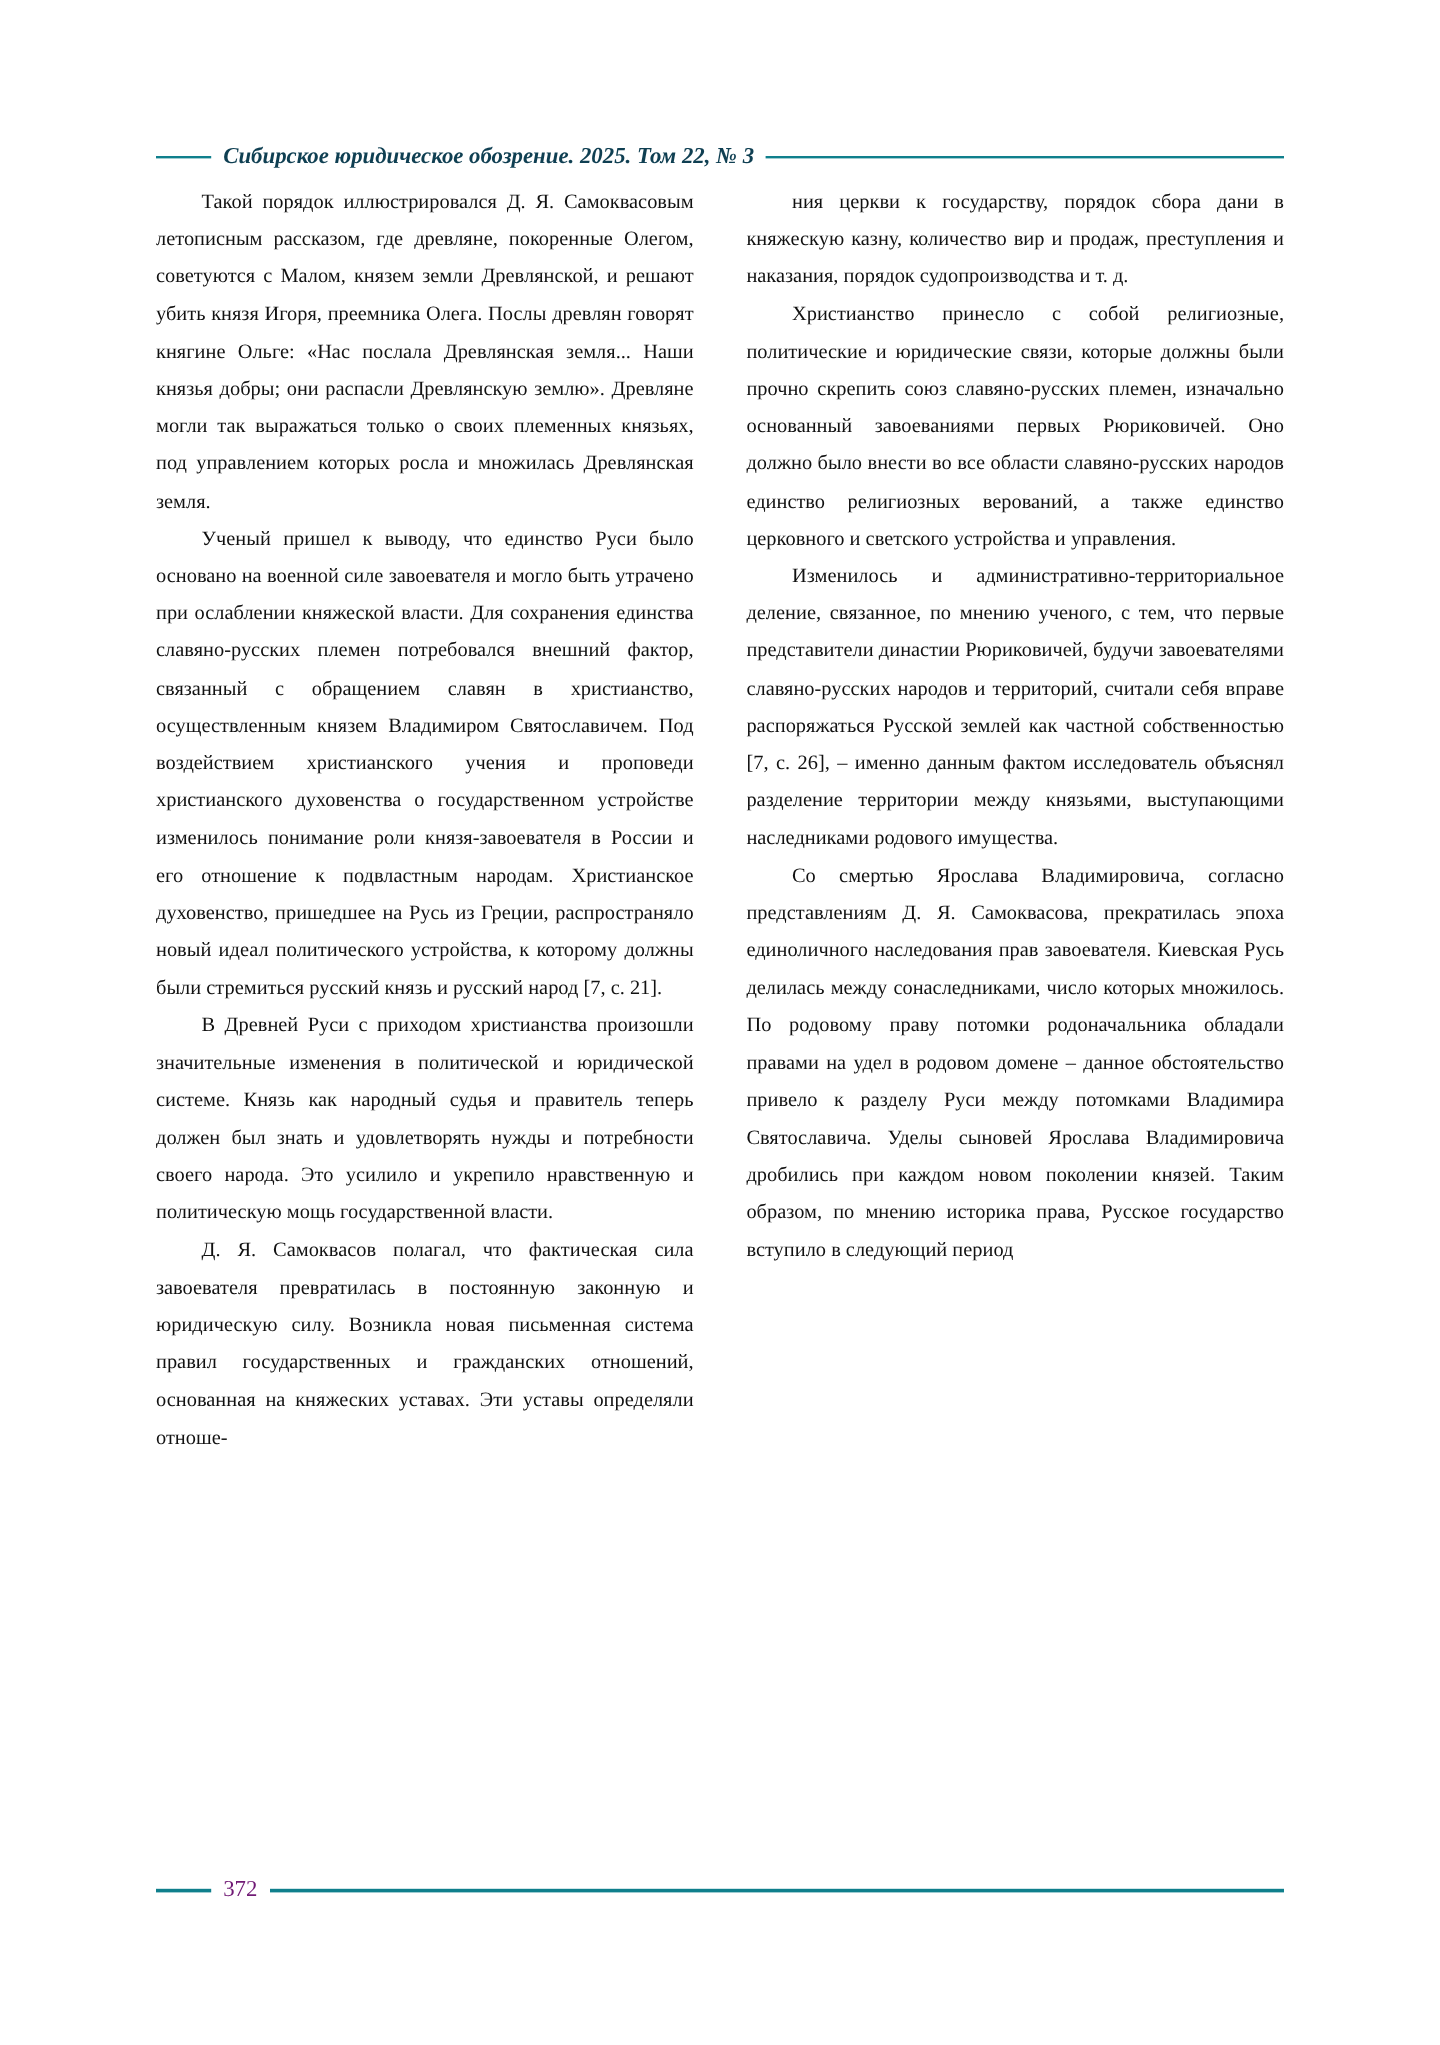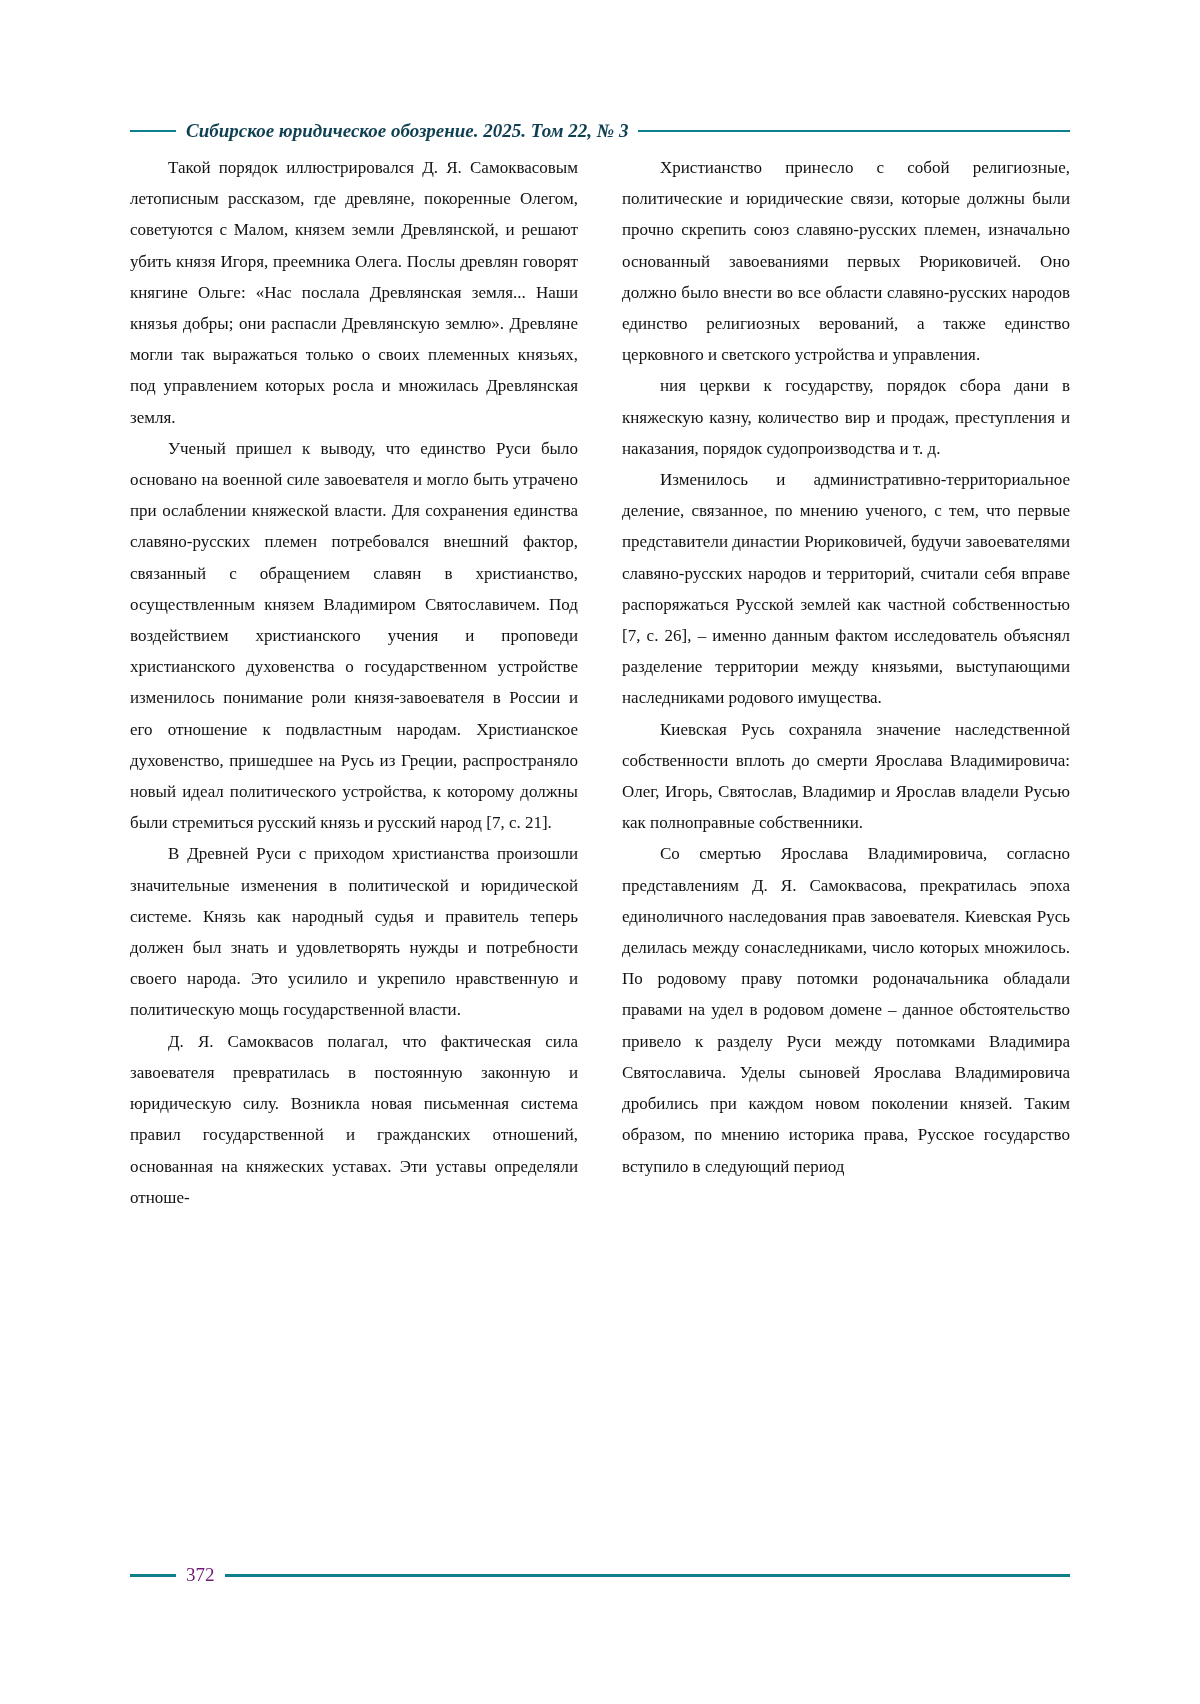--- a/index.html
+++ b/index.html
@@ -98,28 +98,27 @@
     <span class="rh-text">Сибирское юридическое обозрение. 2025. Том 22, № 3</span>
     <span class="rh-rule rh-rule-right"></span>
   </div>
 
   <div class="columns">
 
     <div class="col">
       <p class="body">Такой порядок иллюстрировался Д. Я. Самоквасовым летописным рассказом, где древляне, покоренные Олегом, советуются с Малом, князем земли Древлянской, и решают убить князя Игоря, преемника Олега. Послы древлян говорят княгине Ольге: «Нас послала Древлянская земля... Наши князья добры; они распасли Древлянскую землю». Древляне могли так выражаться только о своих племенных князьях, под управлением которых росла и множилась Древлянская земля.</p>
       <p class="body">Ученый пришел к выводу, что единство Руси было основано на военной силе завоевателя и могло быть утрачено при ослаблении княжеской власти. Для сохранения единства славяно-русских племен потребовался внешний фактор, связанный с обращением славян в христианство, осуществленным князем Владимиром Святославичем. Под воздействием христианского учения и проповеди христианского духовенства о государственном устройстве изменилось понимание роли князя-завоевателя в России и его отношение к подвластным народам. Христианское духовенство, пришедшее на Русь из Греции, распространяло новый идеал политического устройства, к которому должны были стремиться русский князь и русский народ [7, с. 21].</p>
       <p class="body">В Древней Руси с приходом христианства произошли значительные изменения в политической и юридической системе. Князь как народный судья и правитель теперь должен был знать и удовлетворять нужды и потребности своего народа. Это усилило и укрепило нравственную и политическую мощь государственной власти.</p>
-      <p class="body">Д. Я. Самоквасов полагал, что фактическая сила завоевателя превратилась в постоянную законную и юридическую силу. Возникла новая письменная система правил государственной и гражданских отношений, основанная на княжеских уставах. Эти уставы определяли отноше-</p>
+      <p class="body">Д. Я. Самоквасов полагал, что фактическая сила завоевателя превратилась в постоянную законную и юридическую силу. Возникла новая письменная система правил государственных и гражданских отношений, основанная на княжеских уставах. Эти уставы определяли отноше-</p>
     </div>
 
     <div class="col">
+      <p class="body">ния церкви к государству, порядок сбора дани в княжескую казну, количество вир и продаж, преступления и наказания, порядок судопроизводства и т. д.</p>
       <p class="body">Христианство принесло с собой религиозные, политические и юридические связи, которые должны были прочно скрепить союз славяно-русских племен, изначально основанный завоеваниями первых Рюриковичей. Оно должно было внести во все области славяно-русских народов единство религиозных верований, а также единство церковного и светского устройства и управления.</p>
-      <p class="body">ния церкви к государству, порядок сбора дани в княжескую казну, количество вир и продаж, преступления и наказания, порядок судопроизводства и т. д.</p>
       <p class="body">Изменилось и административно-территориальное деление, связанное, по мнению ученого, с тем, что первые представители династии Рюриковичей, будучи завоевателями славяно-русских народов и территорий, считали себя вправе распоряжаться Русской землей как частной собственностью [7, с. 26], – именно данным фактом исследователь объяснял разделение территории между князьями, выступающими наследниками родового имущества.</p>
-      <p class="body">Киевская Русь сохраняла значение наследственной собственности вплоть до смерти Ярослава Владимировича: Олег, Игорь, Святослав, Владимир и Ярослав владели Русью как полноправные собственники.</p>
       <p class="body">Со смертью Ярослава Владимировича, согласно представлениям Д. Я. Самоквасова, прекратилась эпоха единоличного наследования прав завоевателя. Киевская Русь делилась между сонаследниками, число которых множилось. По родовому праву потомки родоначальника обладали правами на удел в родовом домене – данное обстоятельство привело к разделу Руси между потомками Владимира Святославича. Уделы сыновей Ярослава Владимировича дробились при каждом новом поколении князей. Таким образом, по мнению историка права, Русское государство вступило в следующий период</p>
     </div>
 
   </div>
 
   <div class="footer">
     <span class="ft-rule"></span>
     <span class="page-number">372</span>
     <span class="ft-rule ft-rule-right"></span>
   </div>

